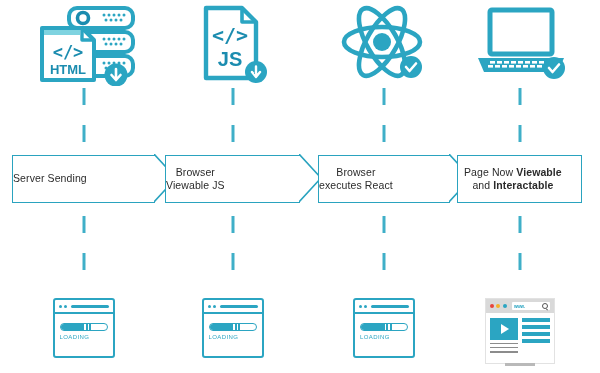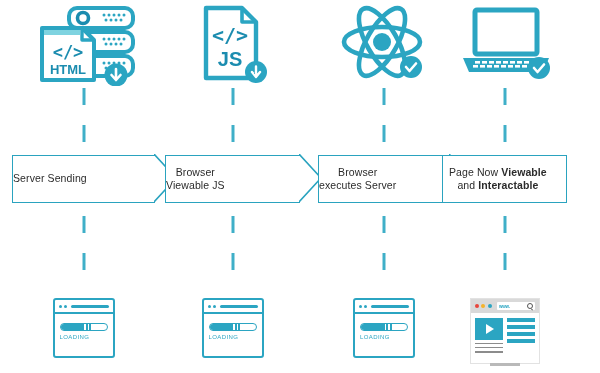--- a/index.html
+++ b/index.html
@@ -22,21 +22,21 @@
 
   
   .col {
     position: absolute;
     top: 0;
     height: 373px;
   }
   .col-0 { left: 12px;  width: 143px; }
   .col-1 { left: 165px; width: 135px; }
   .col-2 { left: 318px; width: 132px; }
-  .col-3 { left: 442px; width: 125px; }
+  .col-3 { left: 457px; width: 125px; }
 
   
   .icon-area {
     position: absolute;
     top: 0;
     left: 0;
     width: 100%;
     height: 86px;
   }
   .icon-wrap {
@@ -407,21 +407,21 @@
         </svg>
       </div>
     </div>
 
     <div class="connector conn-top"></div>
 
     <div class="step-row">
       <div class="step-box chev">
         <div class="step-label">
           <span>Browser</span><br>
-          <span>executes Server</span>
+          <span>executes React</span>
         </div>
         <div class="chev-head">
           <svg width="24" height="50" viewBox="0 0 24 50">
             <path d="M0 0 L22 24 L0 48" fill="none" stroke="#2AA3BF" stroke-width="1.6"></path>
           </svg>
         </div>
       </div>
     </div>
 
     <div class="connector conn-bottom"></div>

